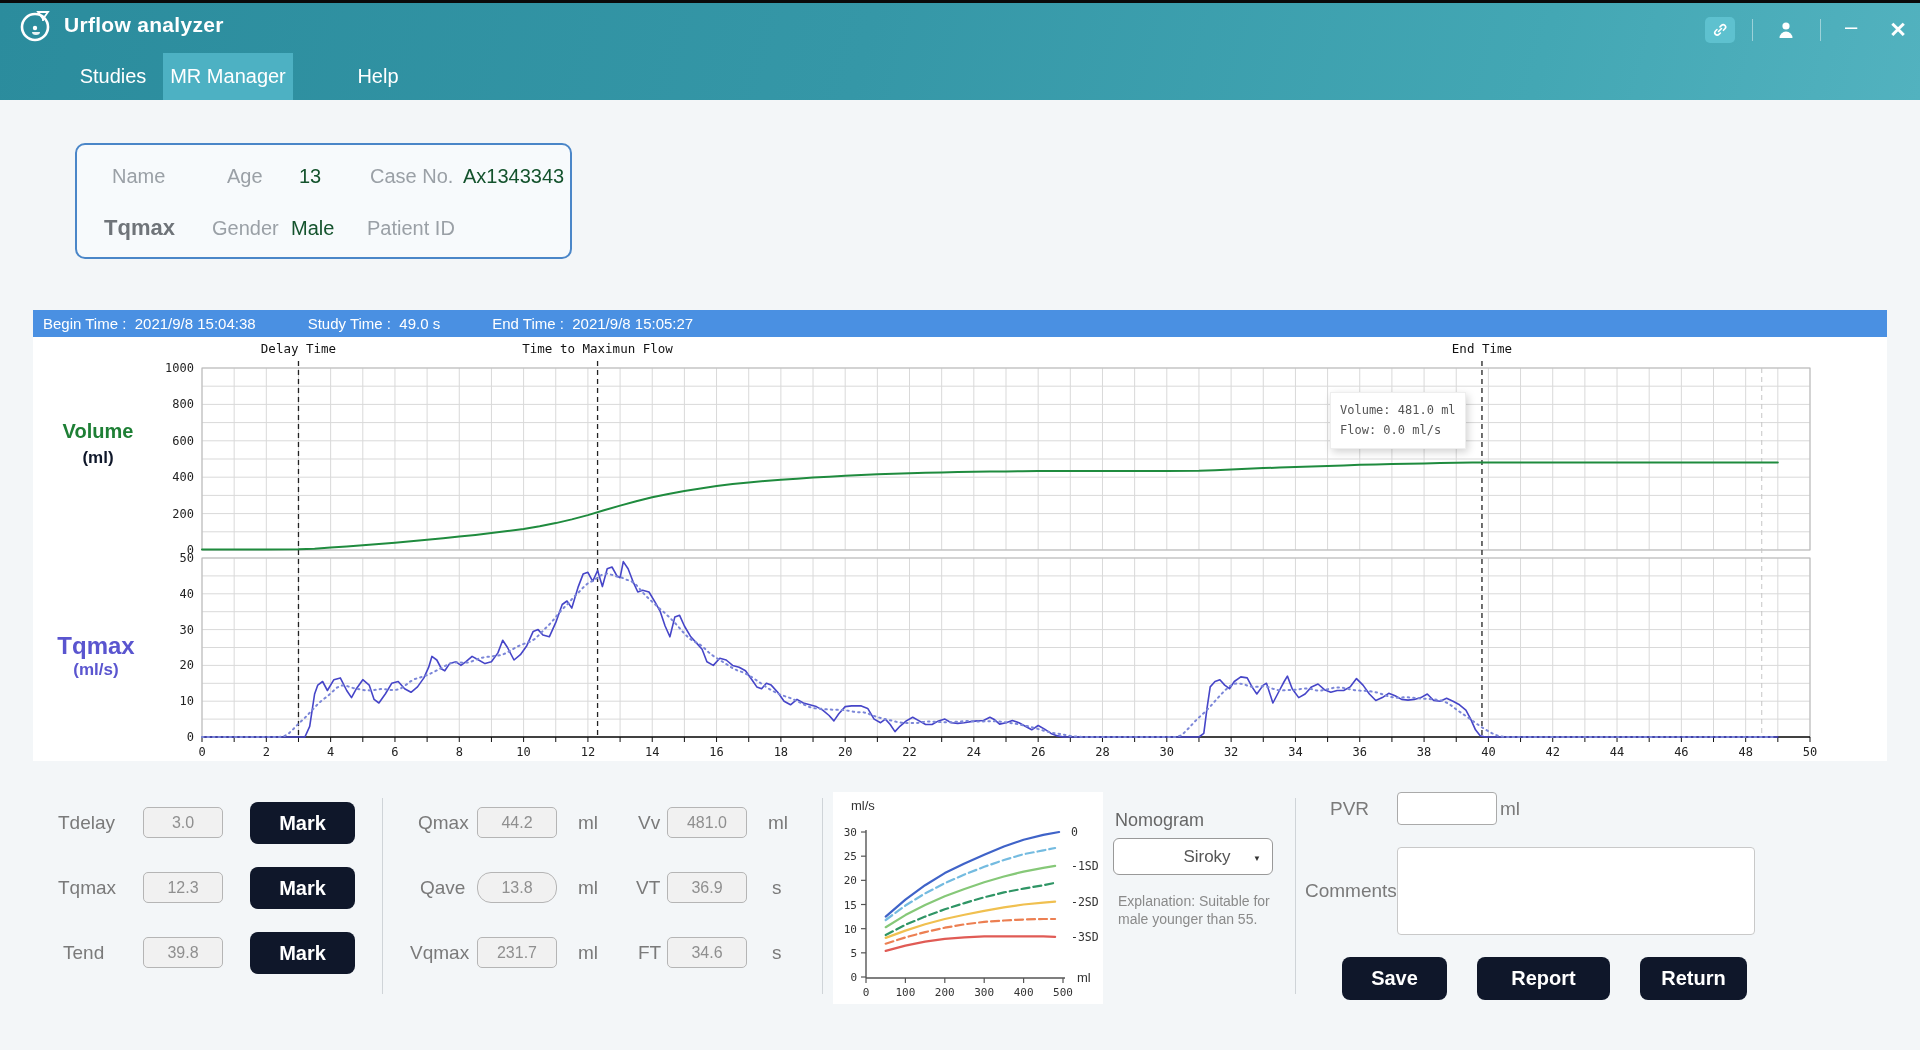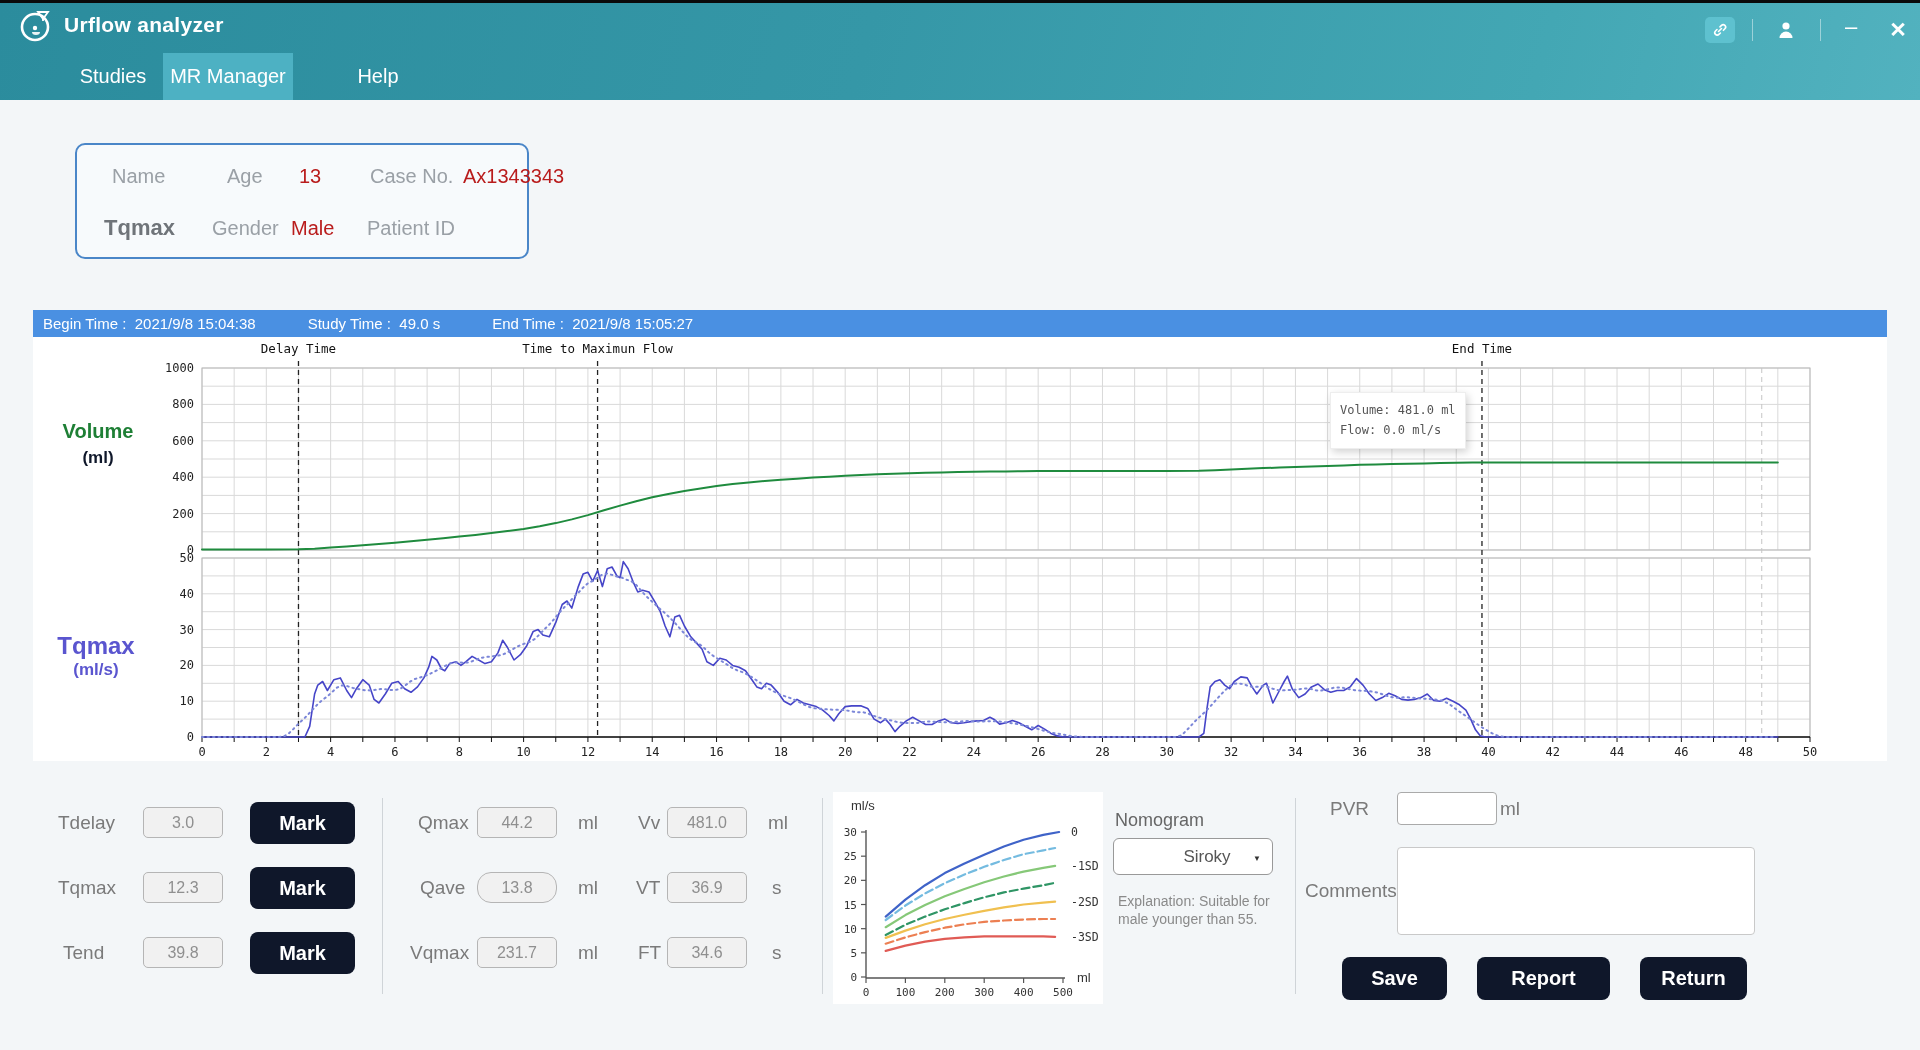--- a/index.html
+++ b/index.html
@@ -20,24 +20,24 @@
   .menu-help { left:318px; width:120px; }
   .winbtn { position:absolute; top:14px; color:#fff; }
   .link-btn { left:1705px; width:30px; height:26px; background:#5ec1cf; border-radius:5px;
     display:flex; align-items:center; justify-content:center; }
   .sep-v { position:absolute; top:16px; width:1px; height:22px; background:rgba(255,255,255,.45); }
   .user-btn { left:1772px; width:28px; height:26px; display:flex; align-items:center; justify-content:center; }
   .min-btn { left:1838px; width:26px; height:26px; font-size:22px; text-align:center; line-height:20px; }
   .close-btn { left:1884px; width:28px; height:26px; font-size:21px; text-align:center; line-height:26px; font-weight:bold; }
 
   
-  .patient-box { position:absolute; left:75px; top:143px; width:454px; height:116px;
+  .patient-box { position:absolute; left:75px; top:143px; width:497px; height:116px;
     border:2px solid #4a86c8; border-radius:10px; background:#f7fafc; }
   .pfield { position:absolute; font-size:20px; color:#9aa0a6; white-space:nowrap; }
-  .pvalue { color:#b91c1c; }
+  .pvalue { color:#14532d; }
   .pname { font-size:22px; font-weight:bold; color:#6f7479; }
 
   
   .time-bar { position:absolute; left:33px; top:310px; width:1854px; height:27px;
     display:flex; align-items:center; color:#fff; font-size:15px; font-weight:500; }
   .tb-item { white-space:pre; }
 
   
   .chart-panel { position:absolute; left:33px; top:337px; width:1854px; height:424px; background:#fff; }
   .axis-title { position:absolute; width:120px; text-align:center; font-weight:bold; }

